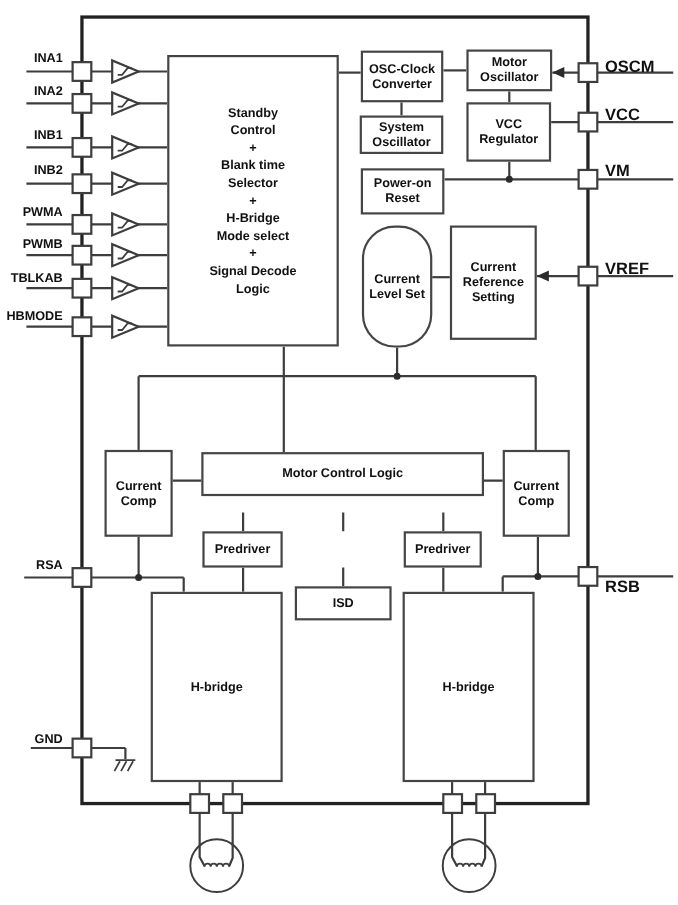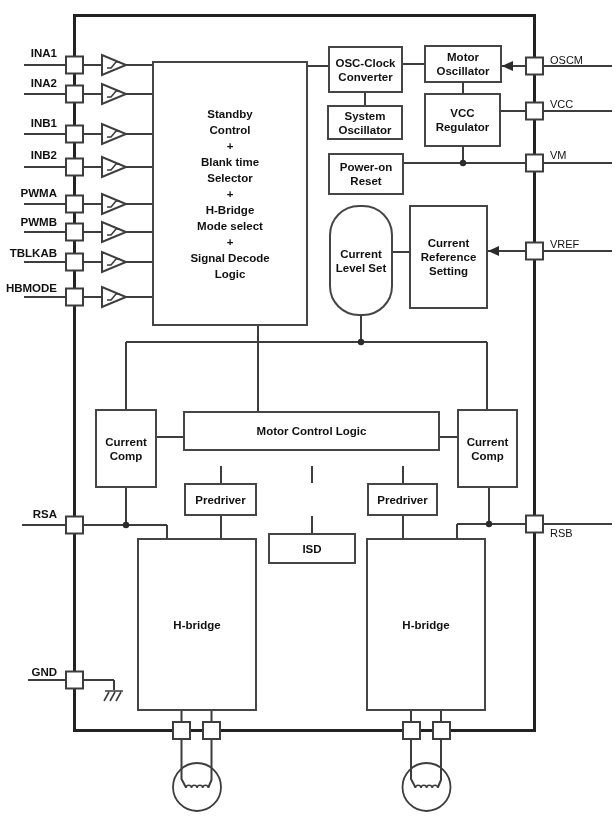--- a/index.html
+++ b/index.html
@@ -5,21 +5,21 @@
   html,body{margin:0;padding:0;background:#fff;}
   #stage{position:relative;width:616px;height:823px;background:#ffffff;overflow:hidden;
          font-family:"Liberation Sans","DejaVu Sans",sans-serif;}
   #wiring{position:absolute;left:0;top:0;}
   .blk{position:absolute;box-sizing:border-box;background:#fff;border:2px solid #454545;
        display:flex;align-items:center;justify-content:center;text-align:center;
        font-weight:bold;font-size:11.5px;line-height:14px;color:#111;padding:1px;}
   .blk-col{flex-direction:column;line-height:16px;}
   .pl{position:absolute;left:0;width:57px;text-align:right;font-weight:bold;
       font-size:11.5px;line-height:13px;color:#111;white-space:nowrap;}
-  .pr{position:absolute;left:550px;font-weight:normal;font-size:11px;line-height:13px;
+  .pr{position:absolute;left:550px;font-weight:bold;font-size:15px;line-height:13px;
       color:#111;white-space:nowrap;}
 </style>
 </head>
 <body>
 
 <div id="stage">
 
   <svg id="wiring" width="616" height="823" viewBox="0 0 616 823">
     <defs>
       <g id="schmitt">
@@ -125,21 +125,21 @@
       <circle cx="126" cy="525" r="3.2"></circle>
       <circle cx="489" cy="524" r="3.2"></circle>
     </g>
 
     <g fill="#2b2b2b">
       <polygon points="502,66 513,61 513,71"></polygon>
       <polygon points="488,251 499,246 499,256"></polygon>
     </g>
   </svg>
 
-  <div class="blk blk-col" style="left:152px;top:61px;width:156px;height:265px;">
+  <div class="blk blk-col" style="left:152px;top:50px;width:156px;height:265px;">
     <span>Standby</span>
     <span>Control</span>
     <span>+</span>
     <span>Blank time</span>
     <span>Selector</span>
     <span>+</span>
     <span>H-Bridge</span>
     <span>Mode select</span>
     <span>+</span>
     <span>Signal Decode</span>

